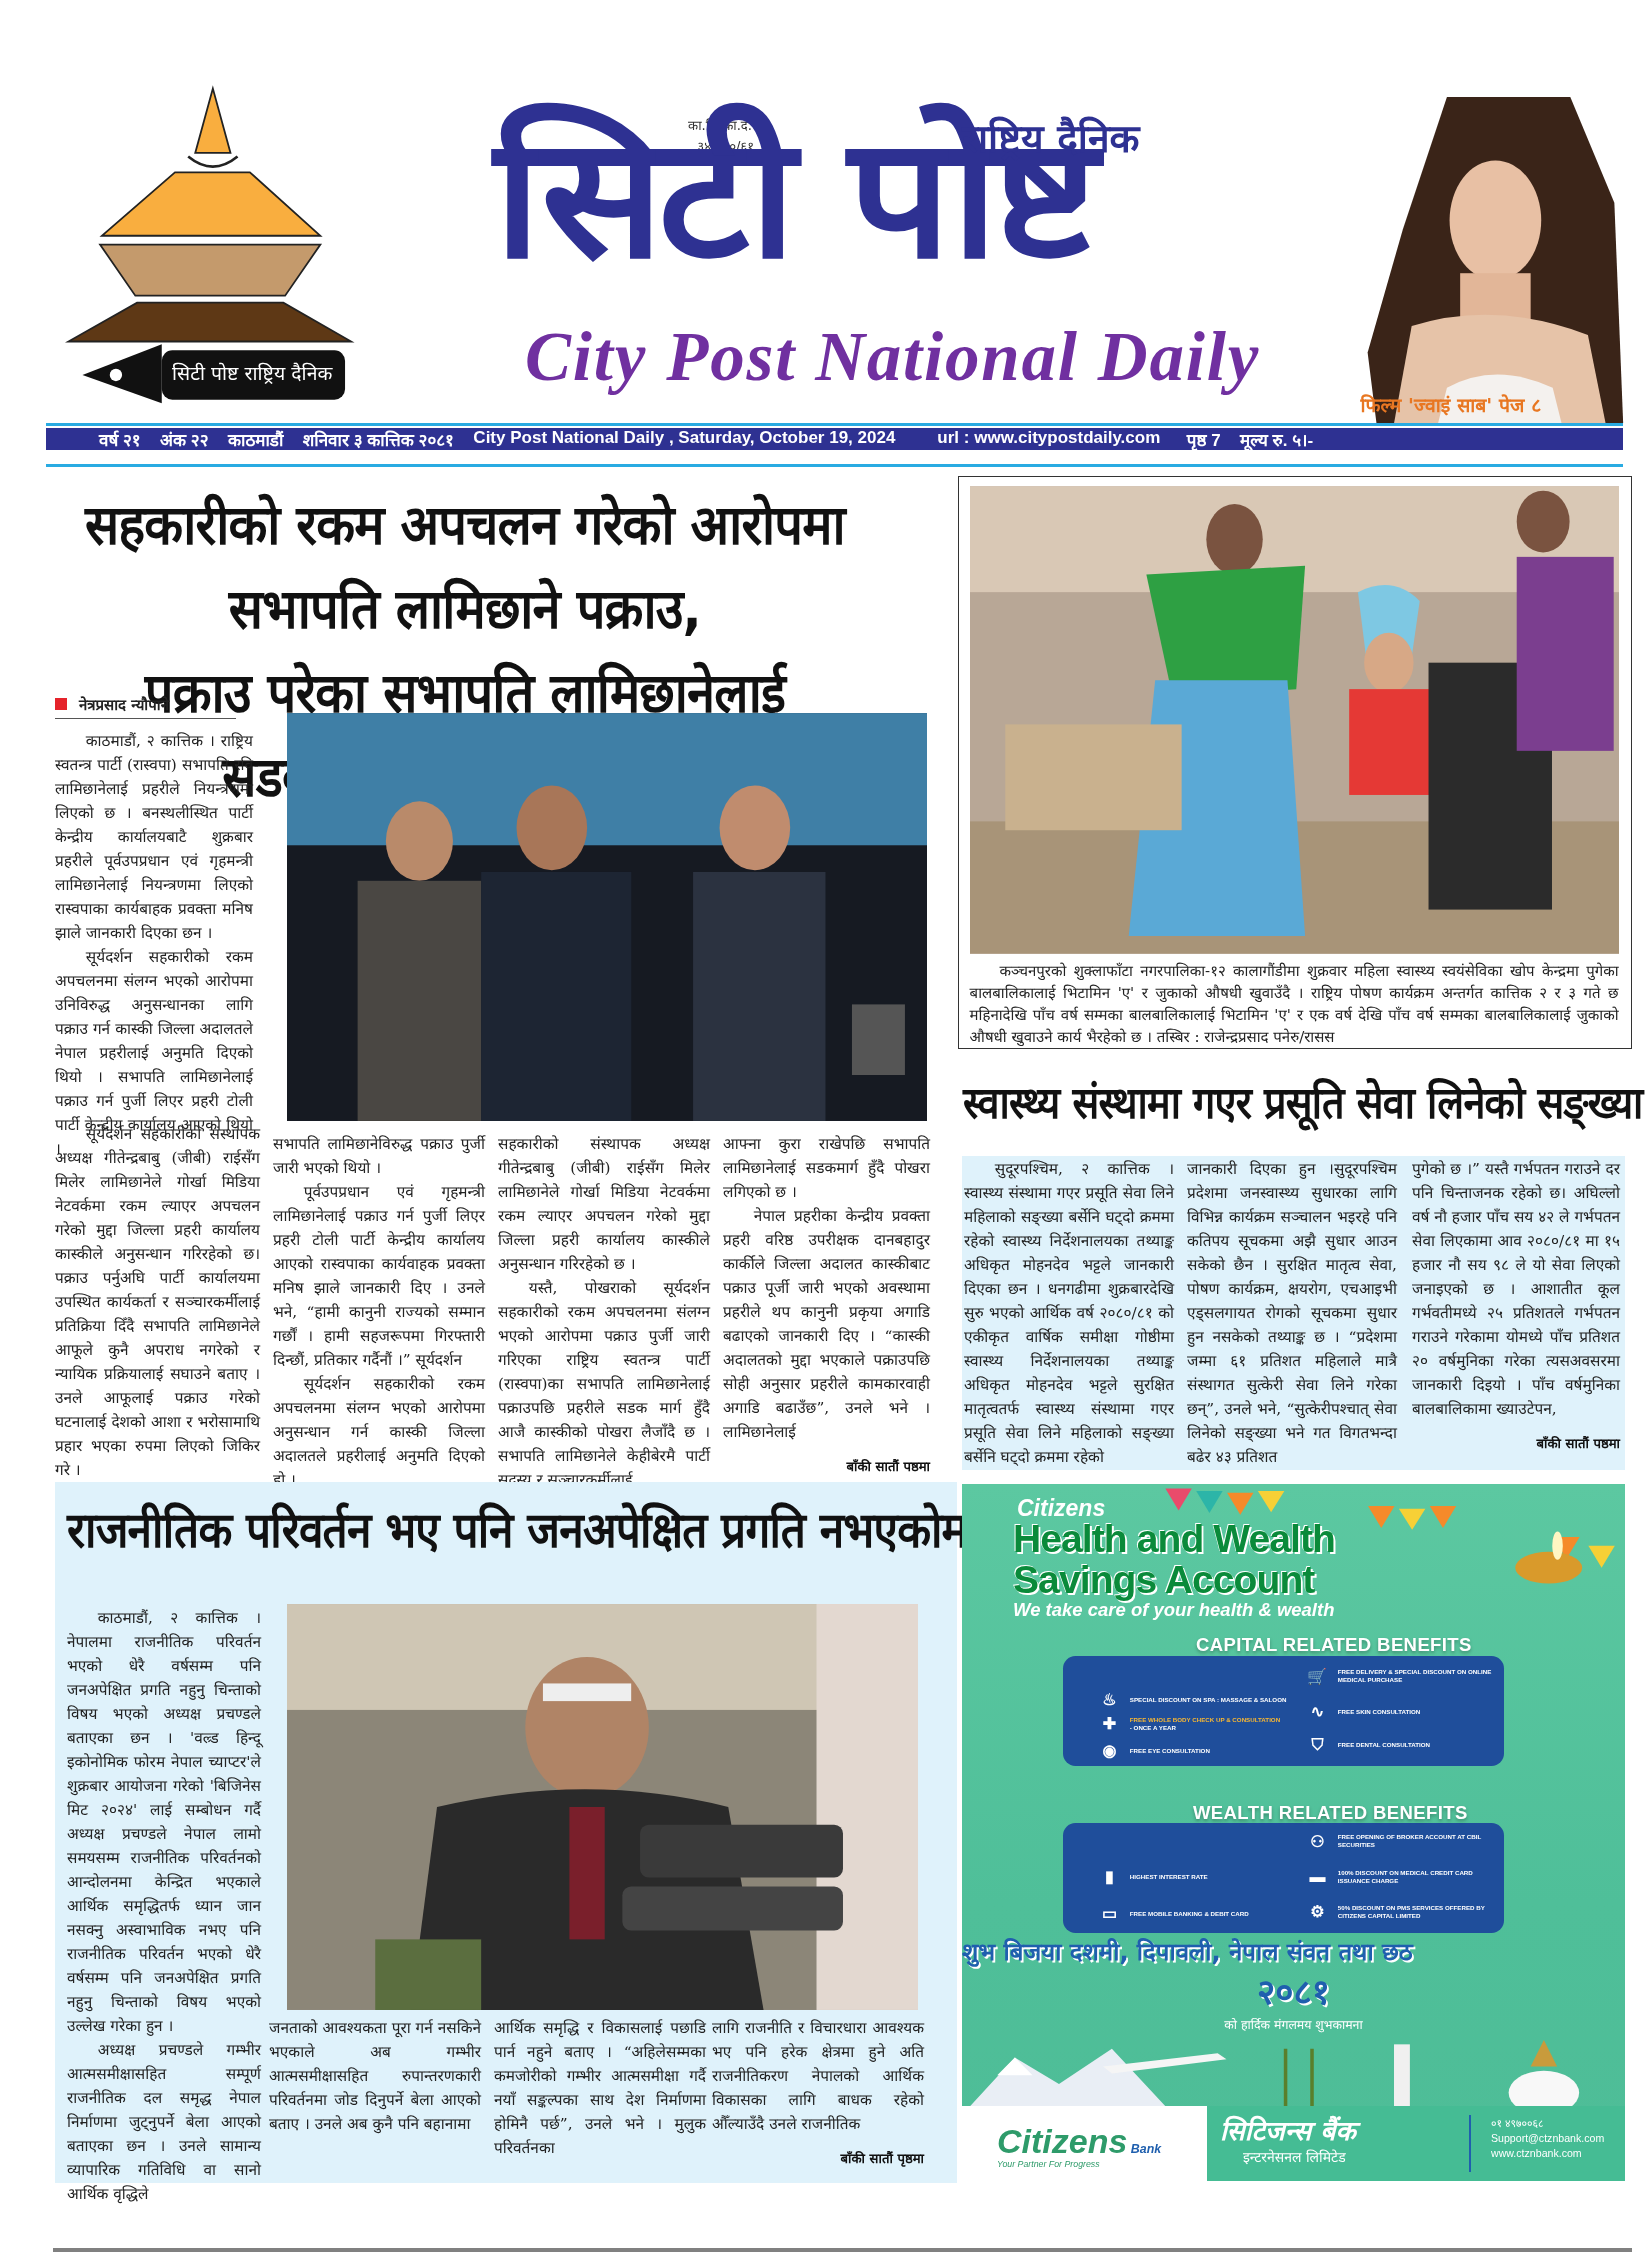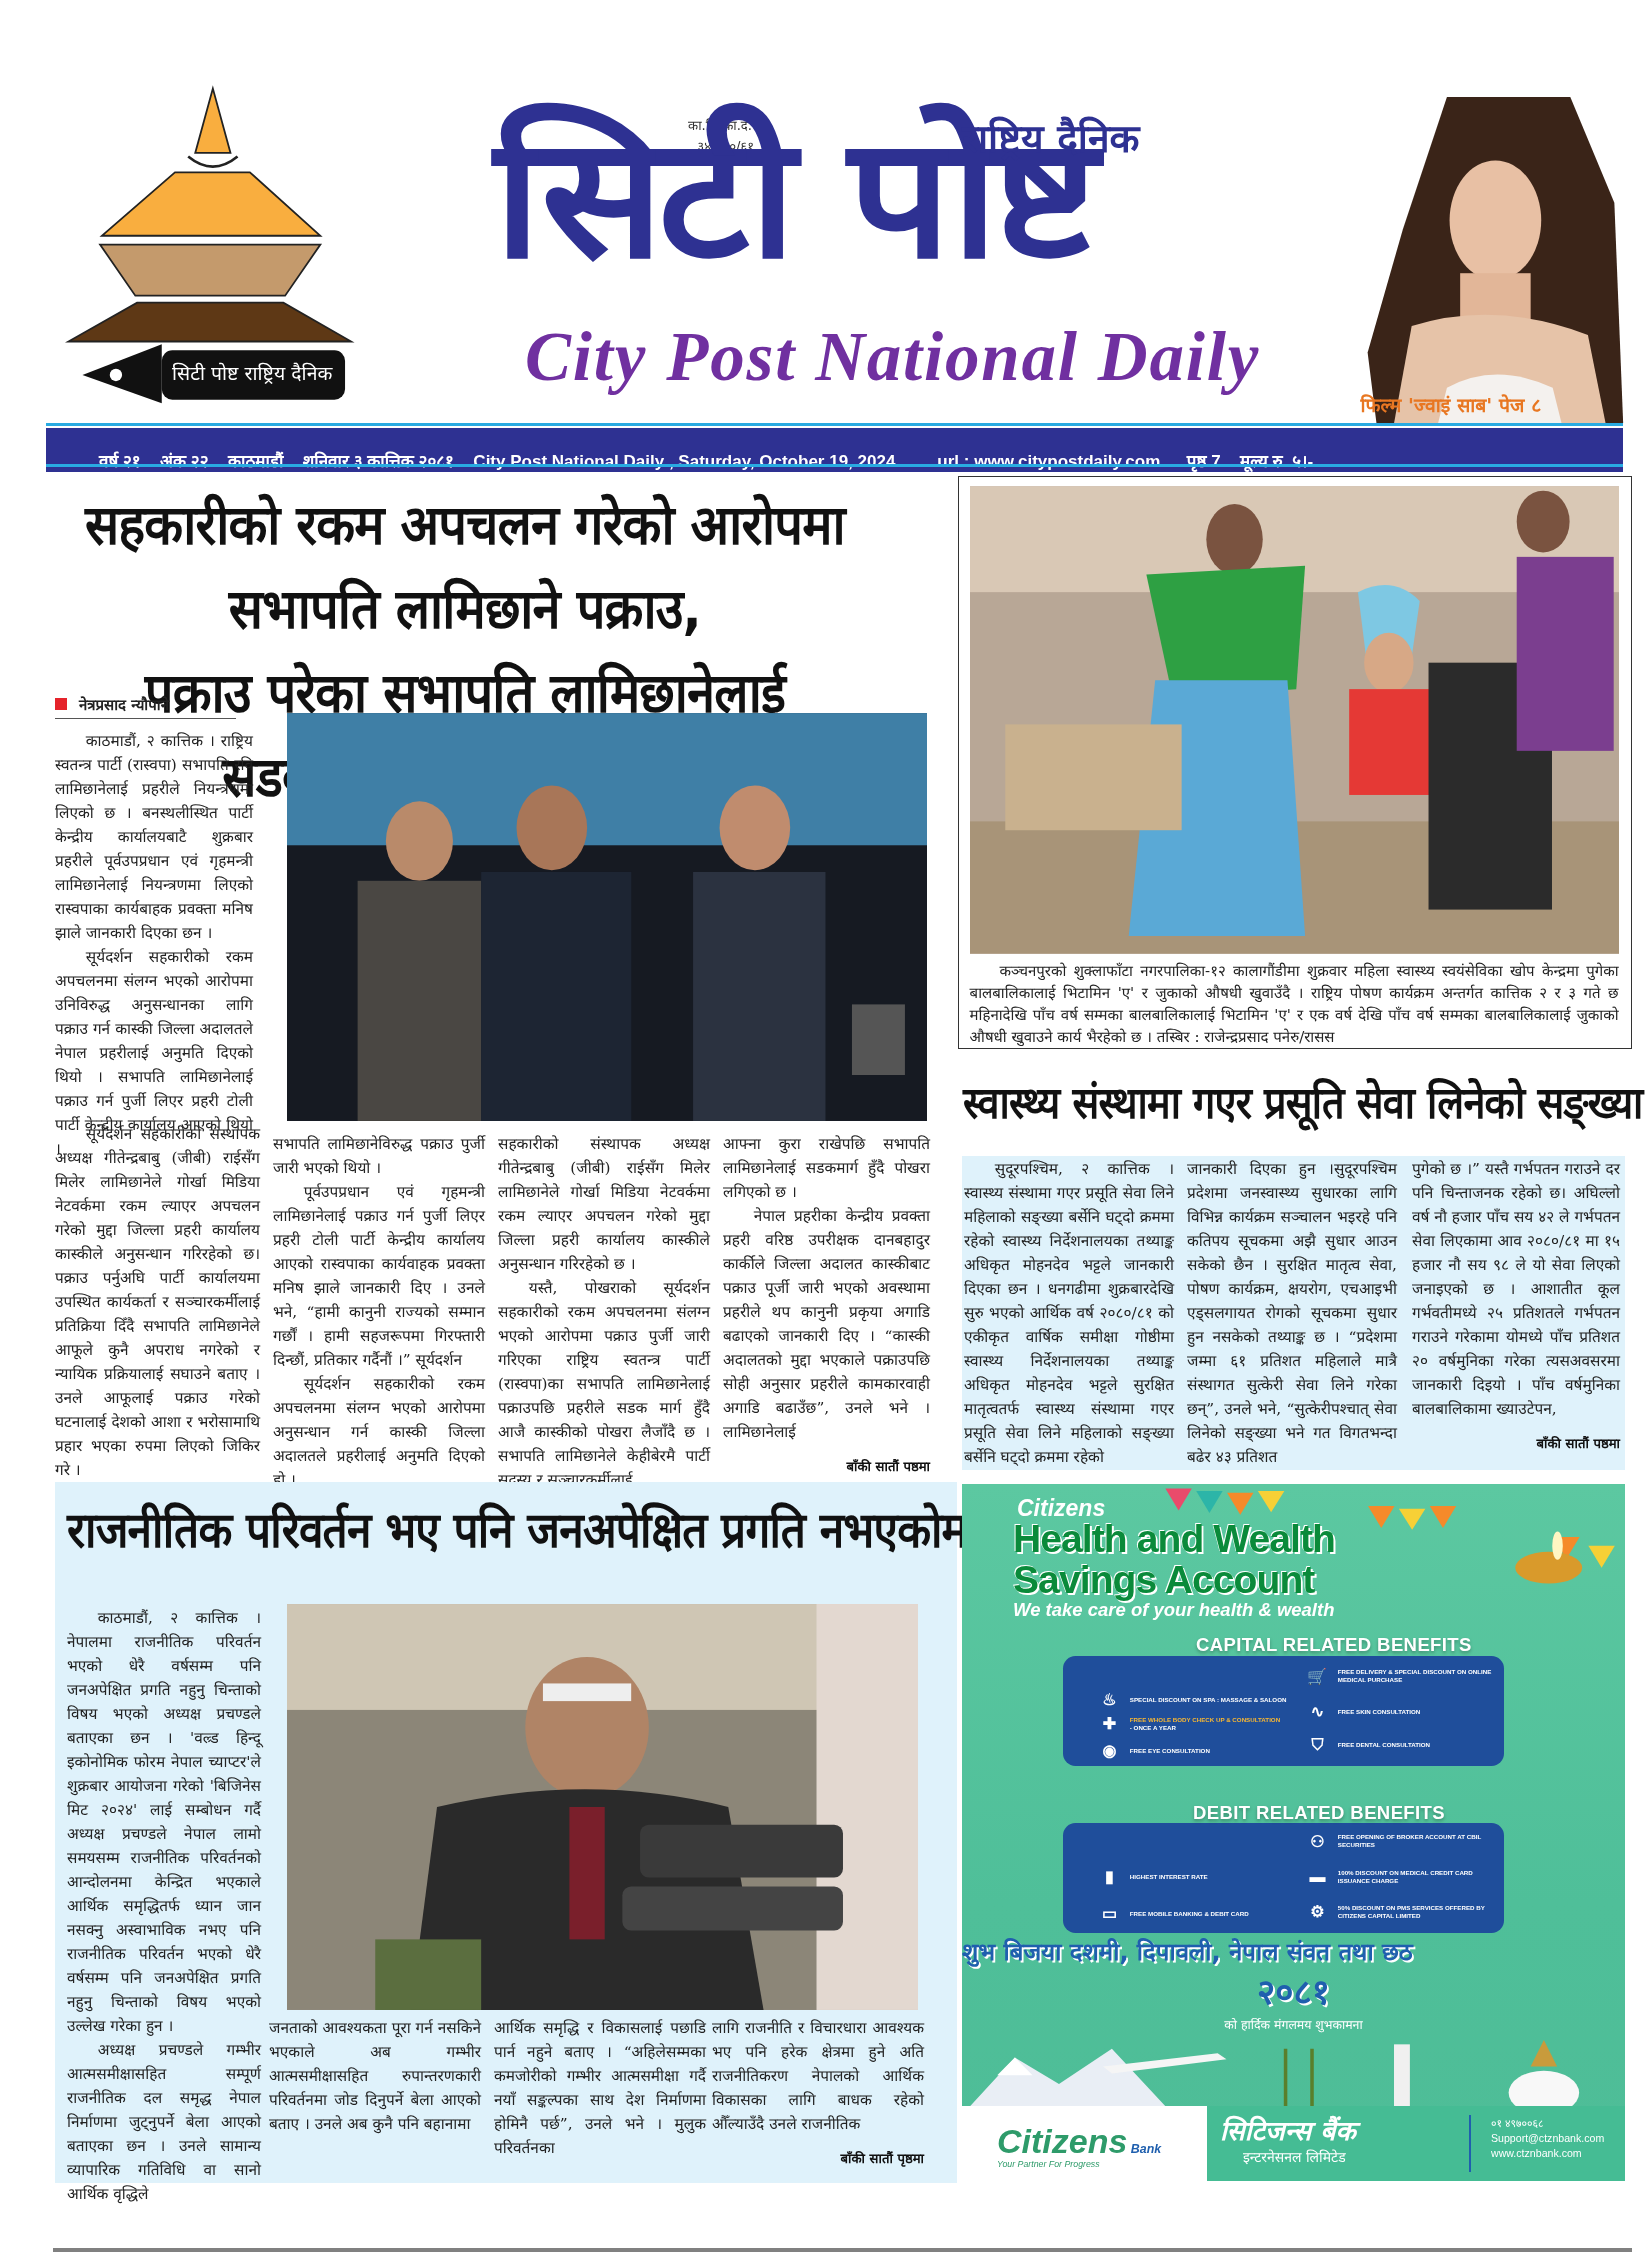--- a/index.html
+++ b/index.html
@@ -13,21 +13,21 @@
   #reg-no { left: 688px; top: 115px; font-family: "DejaVu Sans", sans-serif; font-size: 13.2px; color: #333; text-align: center; line-height: 21px; }
   #title-np { left: 494px; top: 110px; font-family: "DejaVu Sans", sans-serif; font-weight: bold; font-size: 168px; line-height: 176px; color: #2e3192; letter-spacing: -5.3px; transform: scaleX(1.08); transform-origin: left top; }
   #title-sub { left: 962px; top: 110px; font-family: "DejaVu Sans", sans-serif; font-weight: bold; font-size: 39px; color: #2e3192; }
   #title-en { left: 525px; top: 318px; font-family: "Liberation Serif", serif; font-style: italic; font-weight: bold; font-size: 69px; color: #7030a0; letter-spacing: 1.8px; }
   #promo { left: 1350px; top: 97px; width: 282px; height: 326px; overflow: hidden; }
   #promo-photo { position: absolute; left: 0; top: 0; width: 282px; height: 326px; }
   #promo-caption { position: absolute; left: 10.6px; bottom: 5.3px; font-family: "DejaVu Sans", sans-serif; font-size: 19.4px; color: #e87722; font-weight: bold; white-space: nowrap; }
 
   
   #bar-top { left: 46px; top: 423px; width: 1577px; height: 2.6px; background: #29abe2; }
-  #infobar { left: 46px; top: 428px; width: 1577px; height: 44px; background: #2e3192; display: flex; align-items: flex-end; color: #fff; font-family: "Liberation Sans", sans-serif; font-weight: bold; font-size: 17px; padding-left: 53px; white-space: nowrap; }
+  #infobar { left: 46px; top: 428px; width: 1577px; height: 22px; background: #2e3192; display: flex; align-items: flex-start; color: #fff; font-family: "Liberation Sans", sans-serif; font-weight: bold; font-size: 17px; padding-left: 53px; white-space: nowrap; }
   #infobar span { margin-right: 19.4px; }
   #bar-bot { left: 46px; top: 464px; width: 1577px; height: 2.6px; background: #29abe2; }
 
   
   #hl1 { left: 55px; top: 483px; width: 891px; font-family: "DejaVu Sans", sans-serif; font-weight: bold; font-size: 55px; line-height: 84px; color: #111; text-align: center; transform: scaleX(0.92); transform-origin: left top; letter-spacing: -0.9px; }
 
   
   .bodytext { font-family: "DejaVu Serif", serif; font-size: 15.4px; line-height: 24px; color: #222; text-align: justify; }
   .bodytext p { text-indent: 2em; }
   #byline { left: 55px; top: 694px; width: 181px; border-bottom: 1.3px solid #555; padding-bottom: 3.5px; font-family: "DejaVu Sans", sans-serif; font-weight: bold; font-size: 15px; display: flex; align-items: center; gap: 12.4px; }
@@ -317,21 +317,21 @@
     </div>
     <div class="benefit" style="left:243px;top:44px;">
       <span class="bi">▬</span>
         <span>100% DISCOUNT ON MEDICAL CREDIT CARD ISSUANCE CHARGE</span>
     </div>
     <div class="benefit" style="left:243px;top:79px;">
       <span class="bi">⚙</span>
         <span>50% DISCOUNT ON PMS SERVICES OFFERED BY CITIZENS CAPITAL LIMITED</span>
     </div>
   </div>
-  <div id="ad-wealth-h" class="ad-heading">DEBIT RELATED BENEFITS</div>
+  <div id="ad-wealth-h" class="ad-heading">WEALTH RELATED BENEFITS</div>
 
   <div id="ad-greeting">शुभ बिजया दशमी, दिपावली, नेपाल संवत तथा छठ</div>
   <div id="ad-year">२०८१</div>
   <div id="ad-wish">को हार्दिक मंगलमय शुभकामना</div>
 
   <svg id="ad-scene" viewBox="0 0 752 95">
     <polygon points="0,95 60,30 110,60 170,20 240,95" fill="#e9eef5"></polygon>
     <polygon points="60,30 80,50 40,50" fill="#ffffff"></polygon>
     <path d="M160,40 L290,25 L300,32 L170,48 Z" fill="#f5f5f5"></path>
     <rect x="365" y="20" width="4" height="75" fill="#5a7f2b"></rect>

